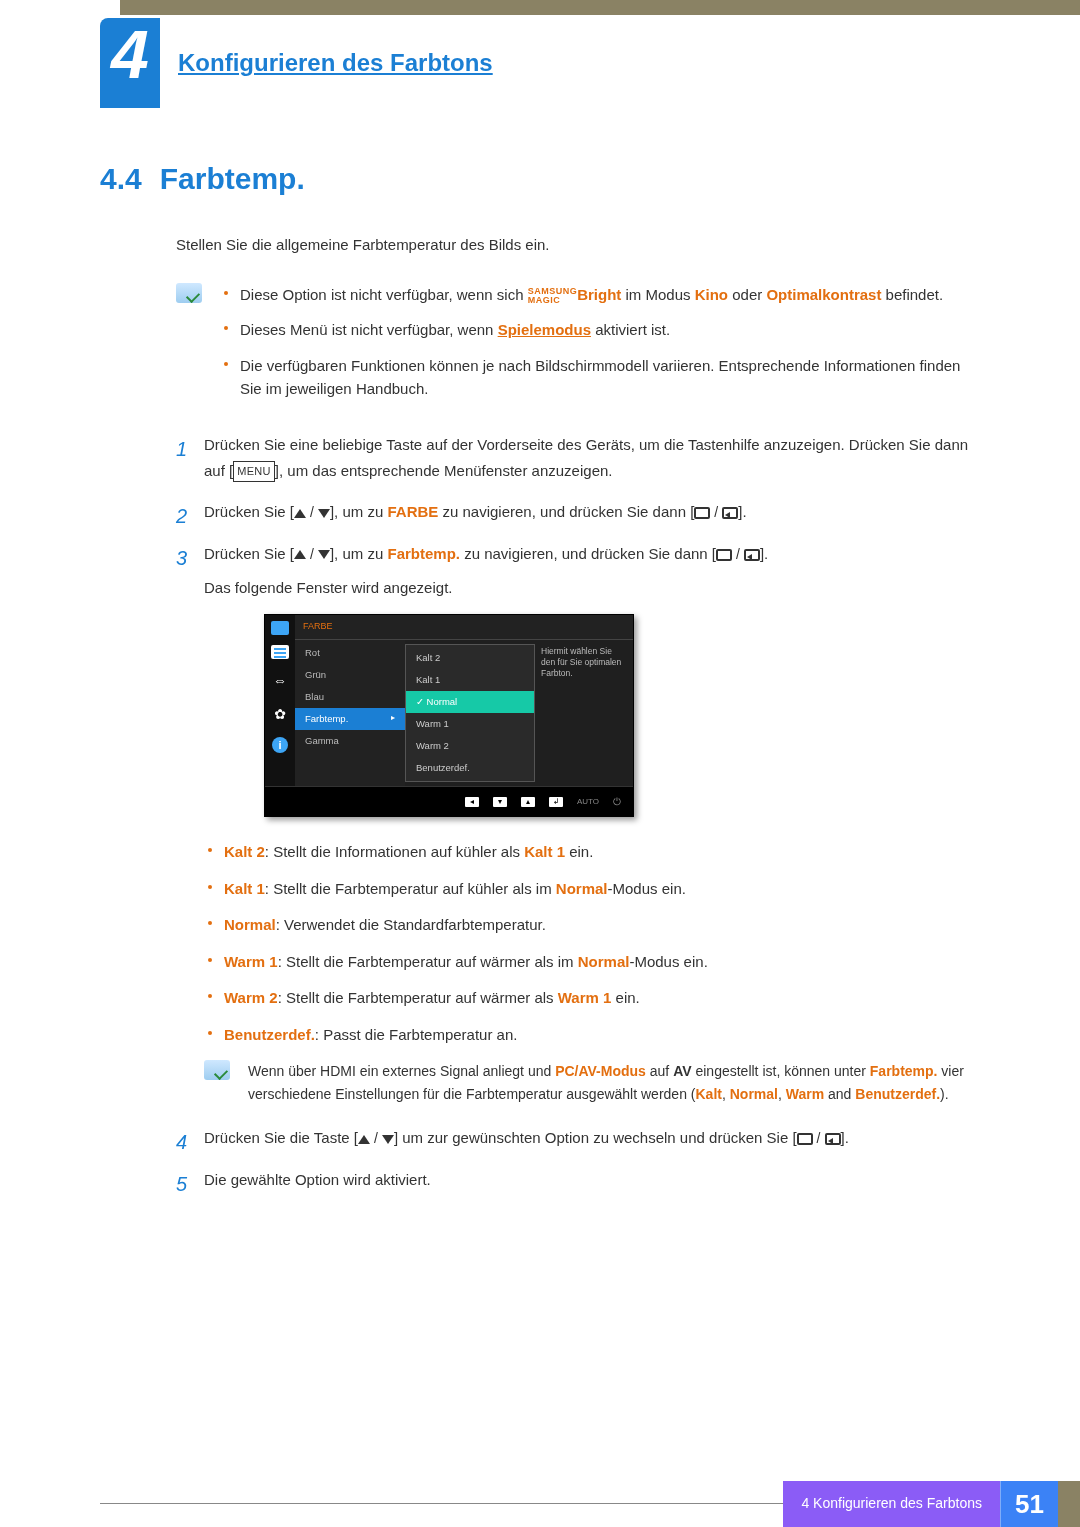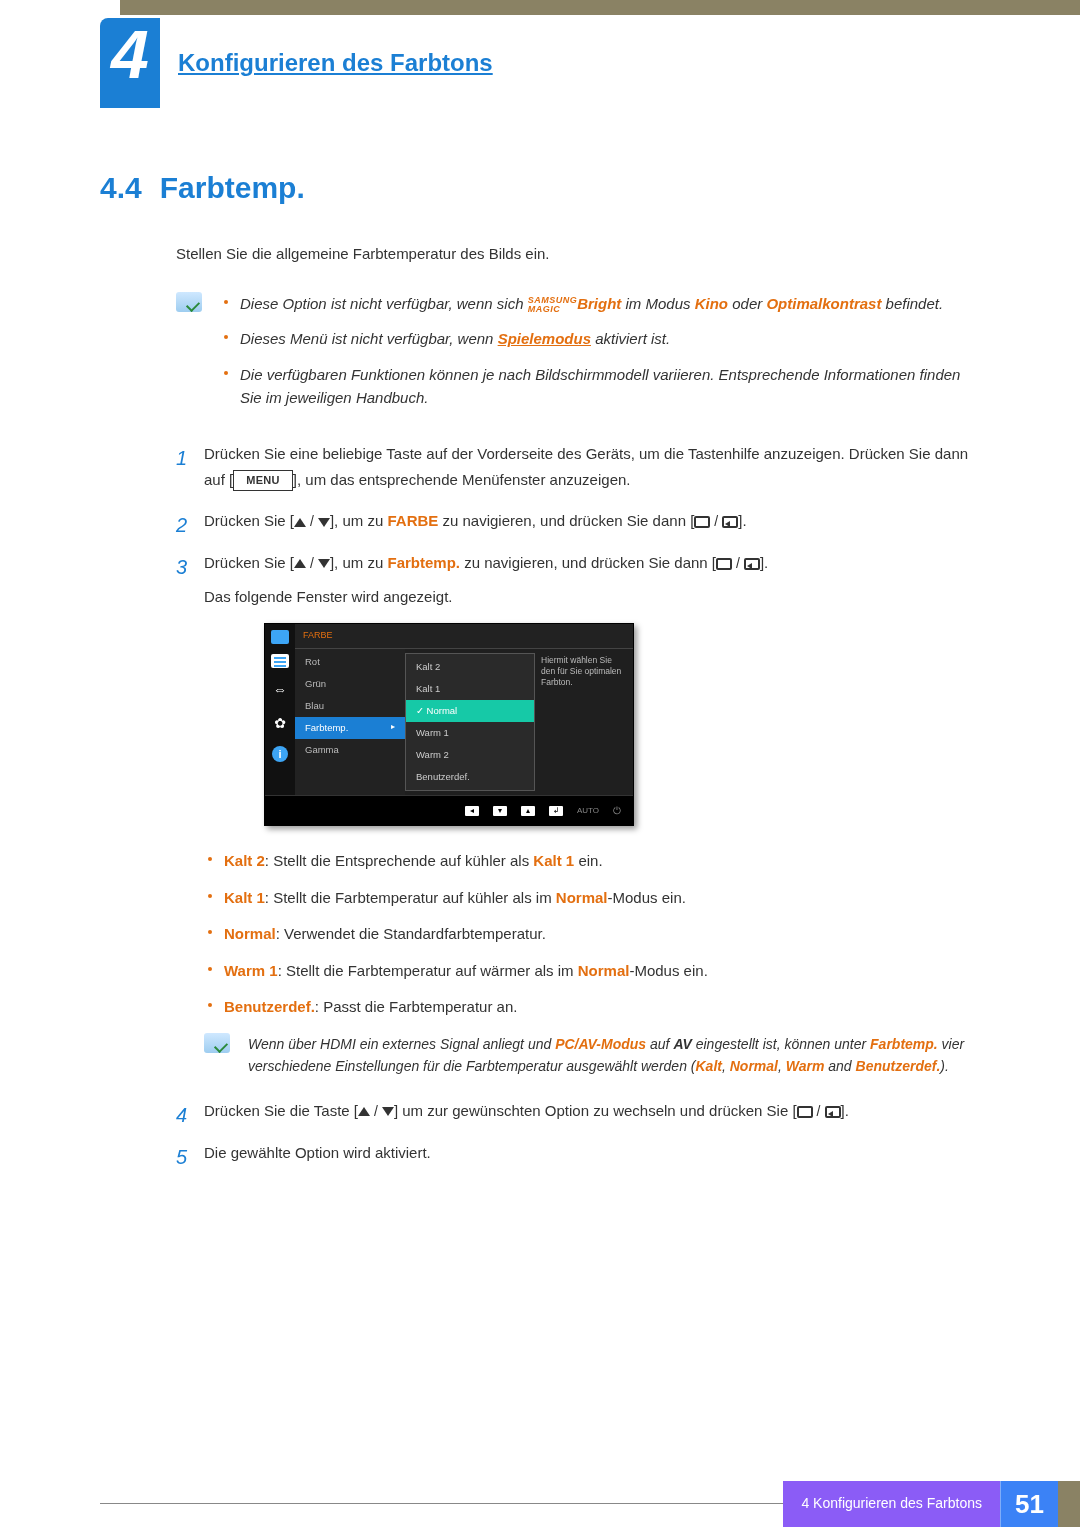--- a/index.html
+++ b/index.html
@@ -44,34 +44,34 @@
     line-height: 1;
   }
   .chapter-title {
     color: #1b7fd4;
     font-size: 24px;
     font-weight: bold;
     text-decoration: underline;
   }
   .content {
     position: absolute;
-    top: 171px;
+    top: 162px;
     left: 100px;
     width: 880px;
   }
   .section-row {
     display: flex;
     align-items: baseline;
     gap: 18px;
     margin-bottom: 40px;
   }
   .section-num { color: #1b7fd4; font-size: 30px; font-weight: bold; }
   .section-title { color: #1b7fd4; font-size: 30px; font-weight: bold; }
   .body-text { font-size: 15px; margin-left: 76px; margin-bottom: 30px; }
-  .note-box { display: flex; margin-left: 76px; margin-bottom: 20px; gap: 18px; font-style: italic; }
+  .note-box { display: flex; margin-left: 76px; margin-bottom: 20px; gap: 18px; }
   .note-icon {
     width: 26px; height: 20px;
     background: linear-gradient(#cfe8ff,#9ecdf0);
     border-radius: 3px;
     position: relative;
     flex: 0 0 26px;
   }
   .note-icon::after {
     content: "";
     position: absolute;
@@ -100,24 +100,24 @@
     display: flex; gap: 14px;
     color: #1b7fd4; font-size: 19px; font-weight: bold;
     margin-left: 76px; margin-bottom: 24px; margin-top: 8px;
   }
   ol.steps { list-style: none; padding: 0; margin: 0 0 0 76px; font-size: 15px; }
   ol.steps > li { position: relative; padding-left: 28px; margin-bottom: 16px; line-height: 1.7; }
   .step-num { position: absolute; left: 0; top: 0; color: #1b7fd4; font-style: italic; font-size: 20px; font-weight: 500; }
   .menu-badge {
     display: inline-block;
     font-size: 11px;
-    font-weight: bold;
+    font-weight: normal;
     background: #fff;
     border: 1px solid #333;
-    padding: 0 12px;
+    padding: 0 3px;
     vertical-align: middle;
     letter-spacing: 0.3px;
   }
   .icon-pair {
     display: inline-flex; align-items: center; gap: 2px;
     vertical-align: middle;
   }
   .tri-up, .tri-down {
     width: 0; height: 0;
     border-left: 6px solid transparent;
@@ -322,24 +322,25 @@
           <div class="osd-foot-ic">◂</div>
           <div class="osd-foot-ic">▾</div>
           <div class="osd-foot-ic">▴</div>
           <div class="osd-foot-ic">↲</div>
           <div class="osd-auto">AUTO</div>
           <div class="osd-power">⏻</div>
         </div>
       </div>
 
       <ul class="options">
-        <li><span class="orange bold">Kalt 2</span><span>: Stellt die Entsprechende auf kühler als </span><span class="orange bold">Kalt 1</span><span> ein.</span></li>
+        <li><span class="orange bold">Kalt 2</span><span>: Stellt die Informationen auf kühler als </span><span class="orange bold">Kalt 1</span><span> ein.</span></li>
         <li><span class="orange bold">Kalt 1</span><span>: Stellt die Farbtemperatur auf kühler als im </span><span class="orange bold">Normal</span><span>-Modus ein.</span></li>
         <li><span class="orange bold">Normal</span><span>: Verwendet die Standardfarbtemperatur.</span></li>
         <li><span class="orange bold">Warm 1</span><span>: Stellt die Farbtemperatur auf wärmer als im </span><span class="orange bold">Normal</span><span>-Modus ein.</span></li>
+        <li><span class="orange bold">Warm 2</span><span>: Stellt die Farbtemperatur auf wärmer als </span><span class="orange bold">Warm 1</span><span> ein.</span></li>
         <li><span class="orange bold">Benutzerdef.</span><span>: Passt die Farbtemperatur an.</span></li>
       </ul>
 
       <div class="note-box" style="margin-left:0; margin-top:10px;">
         <div class="note-icon"></div>
         <div style="font-size:14px; line-height:1.6;">
           <span>Wenn über HDMI ein externes Signal anliegt und </span><span class="orange bold">PC/AV-Modus</span><span> auf </span><span class="bold">AV</span><span> eingestellt ist, können unter </span><span class="orange bold">Farbtemp.</span><span> vier verschiedene Einstellungen für die Farbtemperatur ausgewählt werden (</span><span class="orange bold">Kalt</span><span>, </span><span class="orange bold">Normal</span><span>, </span><span class="orange bold">Warm</span><span> and </span><span class="orange bold">Benutzerdef.</span><span>).</span>
         </div>
       </div>
     </li>

